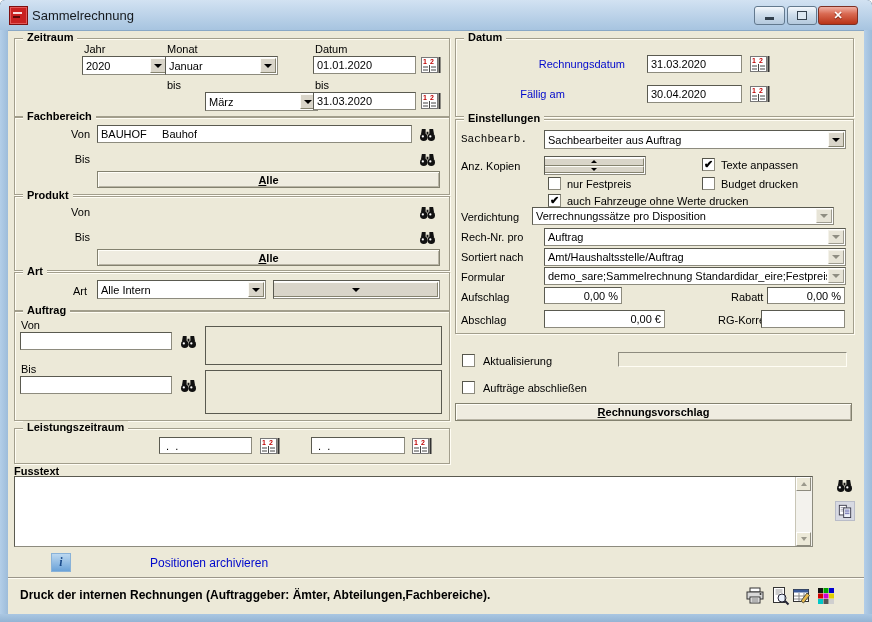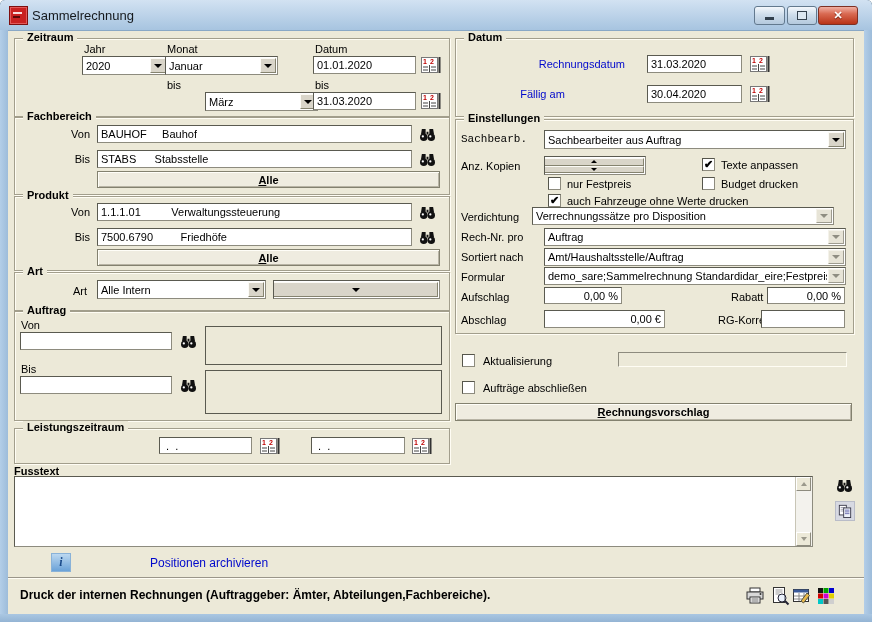--- a/index.html
+++ b/index.html
@@ -158,56 +158,47 @@
   <span class="ibtn" style="left:418px;top:125px;width:18px;height:18px;">
     <svg width="17" height="15" viewBox="0 0 18 16">
         <path fill="#111" d="M3 2h4v6H2zM11 2h4l1 6h-5zM8 5h2v3H8z"></path>
         <circle cx="5" cy="11" r="4" fill="#111"></circle>
         <circle cx="13" cy="11" r="4" fill="#111"></circle>
         <circle cx="4" cy="10" r="1.2" fill="#fff"></circle>
         <circle cx="12" cy="10" r="1.2" fill="#fff"></circle>
       </svg>
   </span>
   <span class="lb" style="left:62px;top:153px;width:28px;text-align:right;">Bis</span>
-  <div class="fld" style="left:97px;top:150px;width:315px;height:18px;">
-      <span>STABS      Stabsstelle</span>
-    </div>
   <span class="ibtn" style="left:418px;top:150px;width:18px;height:18px;">
     <svg width="17" height="15" viewBox="0 0 18 16">
         <path fill="#111" d="M3 2h4v6H2zM11 2h4l1 6h-5zM8 5h2v3H8z"></path>
         <circle cx="5" cy="11" r="4" fill="#111"></circle>
         <circle cx="13" cy="11" r="4" fill="#111"></circle>
         <circle cx="4" cy="10" r="1.2" fill="#fff"></circle>
         <circle cx="12" cy="10" r="1.2" fill="#fff"></circle>
       </svg>
   </span>
   <div class="btn" style="left:97px;top:171px;width:343px;height:17px;">
       <span class="txt">Alle</span>
     </div>
 
   <div class="grp" style="left:14px;top:196px;width:434px;height:73px;">
     <span class="cap">Produkt</span>
   </div>
   <span class="lb" style="left:62px;top:206px;width:28px;text-align:right;">Von</span>
-  <div class="fld" style="left:97px;top:203px;width:315px;height:18px;">
-      <span>1.1.1.01          Verwaltungssteuerung</span>
-    </div>
   <span class="ibtn" style="left:418px;top:203px;width:18px;height:18px;">
     <svg width="17" height="15" viewBox="0 0 18 16">
         <path fill="#111" d="M3 2h4v6H2zM11 2h4l1 6h-5zM8 5h2v3H8z"></path>
         <circle cx="5" cy="11" r="4" fill="#111"></circle>
         <circle cx="13" cy="11" r="4" fill="#111"></circle>
         <circle cx="4" cy="10" r="1.2" fill="#fff"></circle>
         <circle cx="12" cy="10" r="1.2" fill="#fff"></circle>
       </svg>
   </span>
   <span class="lb" style="left:62px;top:231px;width:28px;text-align:right;">Bis</span>
-  <div class="fld" style="left:97px;top:228px;width:315px;height:18px;">
-      <span>7500.6790         Friedhöfe</span>
-    </div>
   <span class="ibtn" style="left:418px;top:228px;width:18px;height:18px;">
     <svg width="17" height="15" viewBox="0 0 18 16">
         <path fill="#111" d="M3 2h4v6H2zM11 2h4l1 6h-5zM8 5h2v3H8z"></path>
         <circle cx="5" cy="11" r="4" fill="#111"></circle>
         <circle cx="13" cy="11" r="4" fill="#111"></circle>
         <circle cx="4" cy="10" r="1.2" fill="#fff"></circle>
         <circle cx="12" cy="10" r="1.2" fill="#fff"></circle>
       </svg>
   </span>
   <div class="btn" style="left:97px;top:249px;width:343px;height:17px;">

